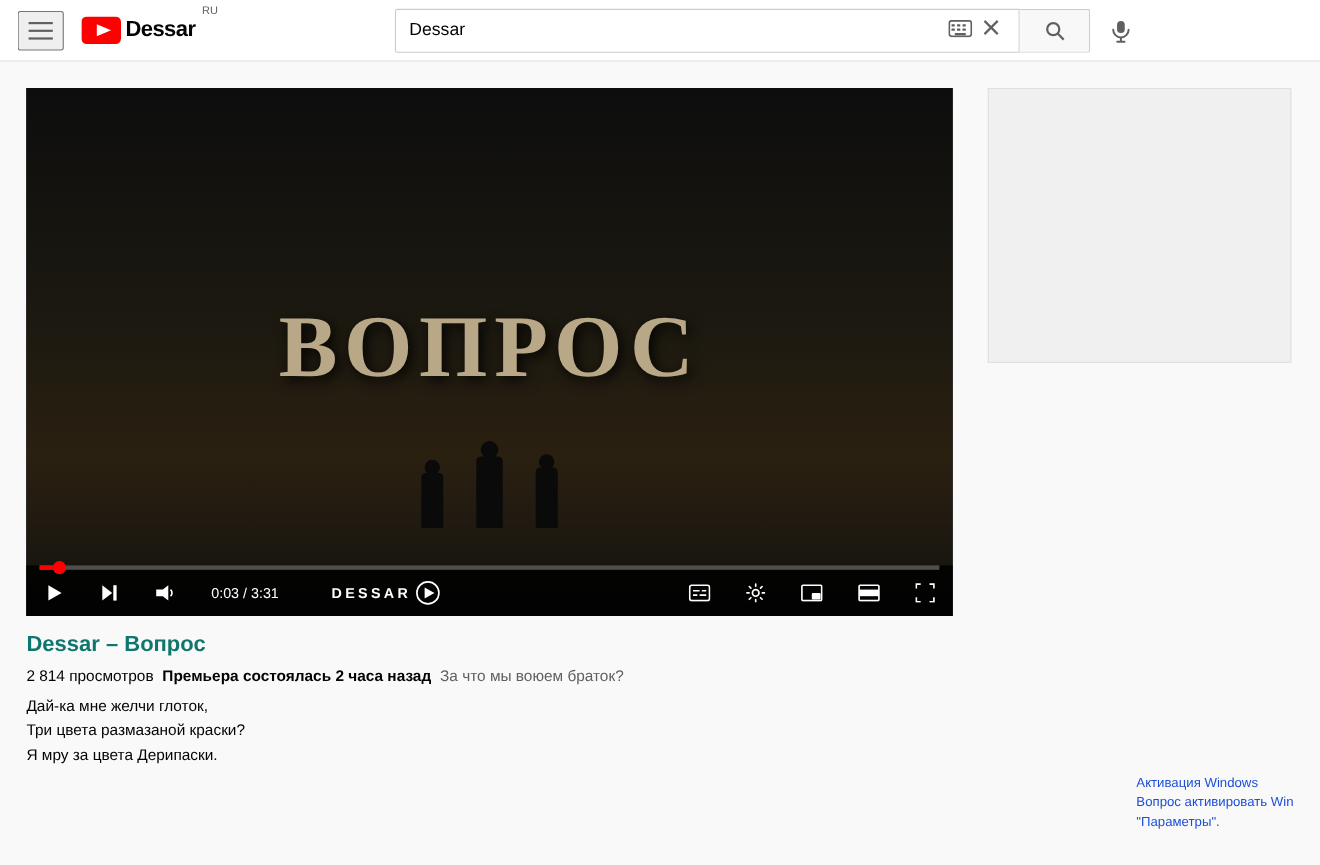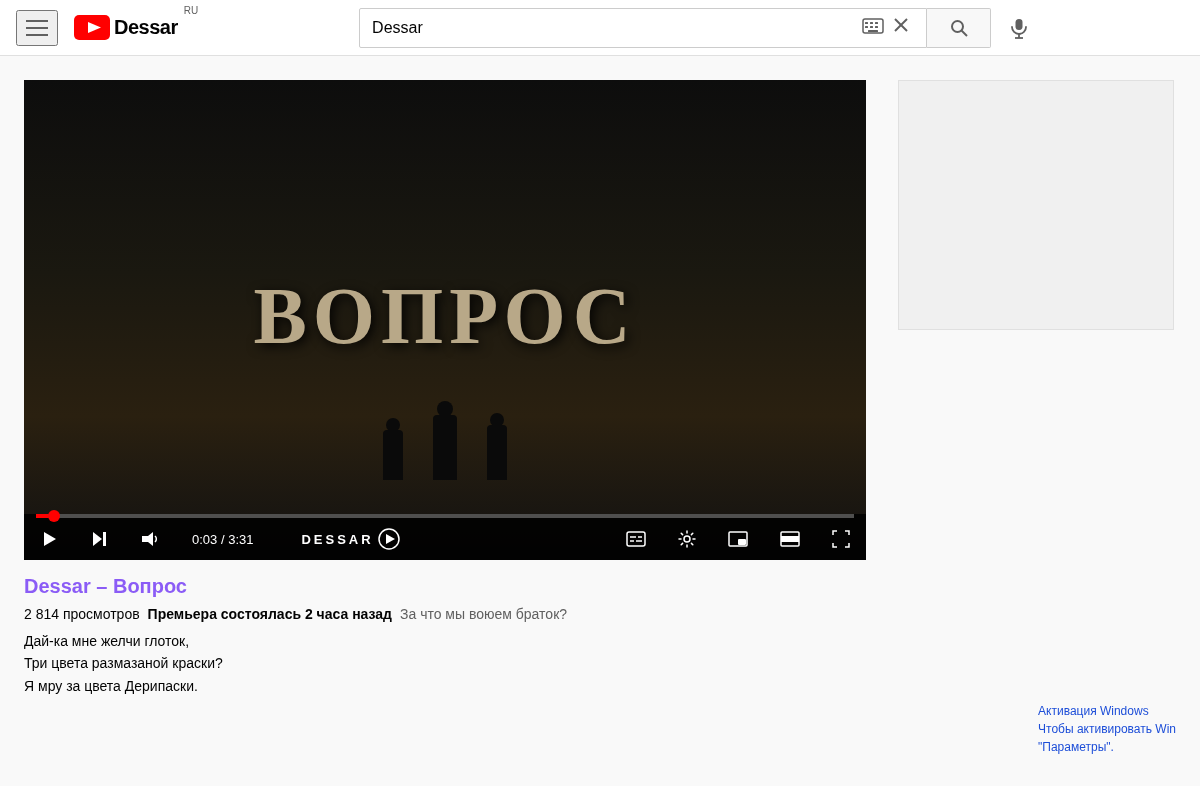--- a/index.html
+++ b/index.html
@@ -126,21 +126,21 @@
     .dessar-logo {
       display: flex; align-items: center; gap: 4px; margin-left: auto;
     }
     .ctrl-spacer { flex: 1; }
 
     
     .video-info {
       padding: 12px 0;
     }
     .video-title {
-      font-size: 20px; font-weight: 600; color: #8b5cf6; line-height: 1.4;
+      font-size: 20px; font-weight: 600; color: #0f766e; line-height: 1.4;
     }
     .video-meta {
       display: flex; align-items: center; gap: 8px; margin-top: 6px; color: #606060; font-size: 14px; flex-wrap: wrap;
     }
     .video-views { font-weight: 500; color: #030303; }
     .video-premiere { font-weight: 700; color: #030303; }
     .video-description {
       margin-top: 8px; color: #030303; font-size: 14px; line-height: 1.6;
     }
 
@@ -359,15 +359,15 @@
     </div>
   </div>
 
   <aside class="sidebar">
     <div class="sidebar-ad"></div>
   </aside>
 </div>
 
 <div class="win-activation">
   <div>Активация Windows</div>
-  <div>Чтобы активировать Win</div>
+  <div>Вопрос активировать Win</div>
   <div>"Параметры".</div>
 </div>
 
 </body></html>

